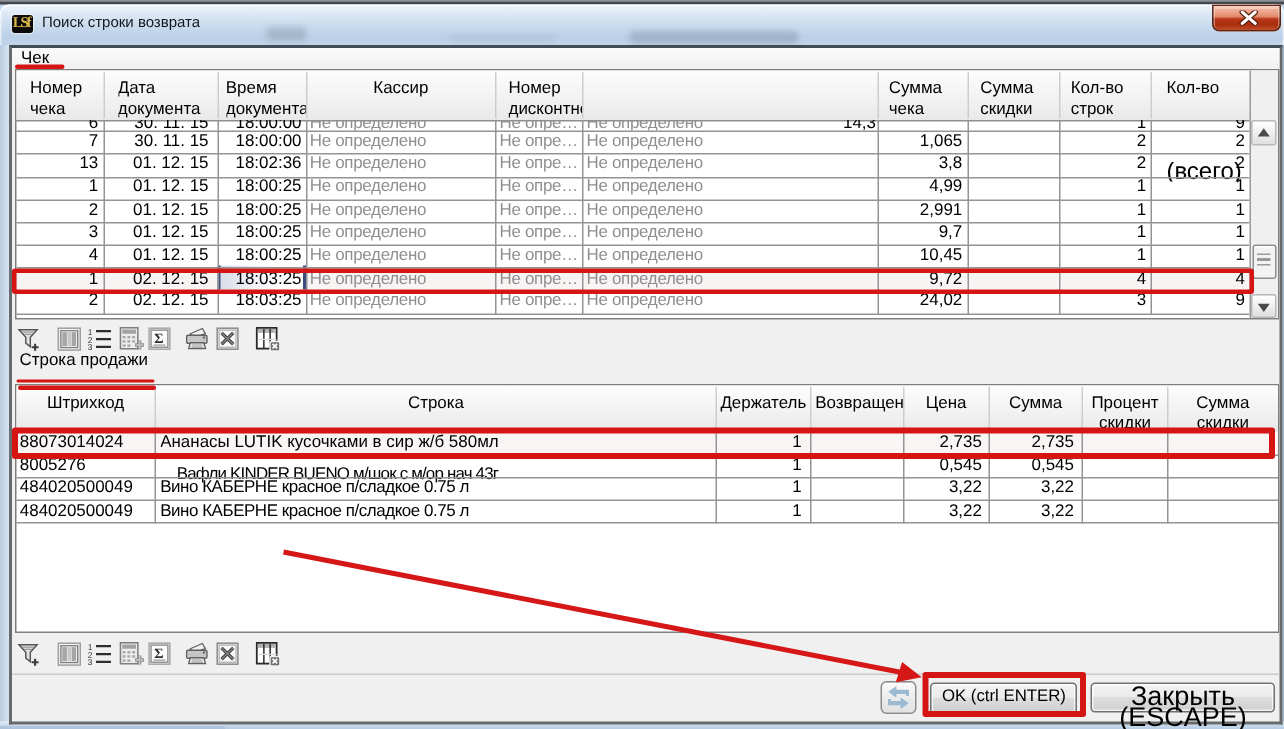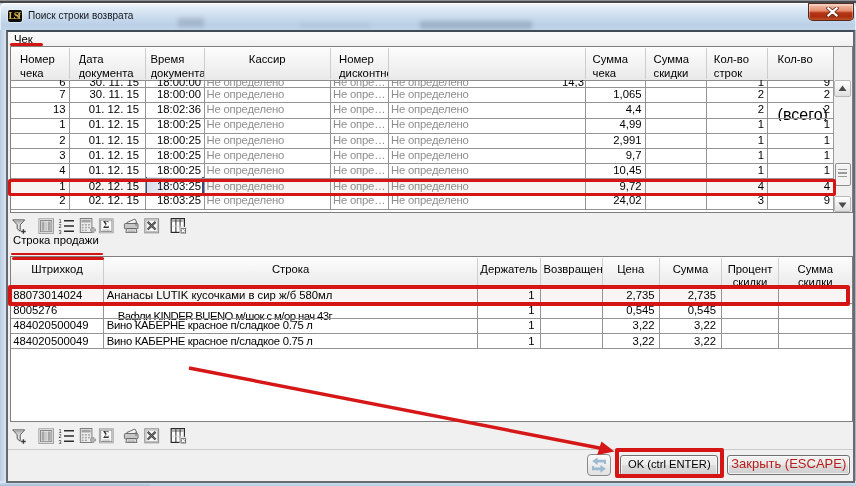--- a/index.html
+++ b/index.html
@@ -77,21 +77,21 @@
 <div style="position:absolute;left:391.00px;top:87.87px;width:193.00px;height:13px;line-height:13px;font-size:11.3px;color:#8f8f8f;white-space:nowrap;overflow:hidden;letter-spacing:-0.2px;">Не определено</div>
 <div style="position:absolute;left:586.00px;top:87.87px;width:55.50px;height:13px;line-height:13px;font-size:11.3px;color:#000;white-space:nowrap;overflow:hidden;text-align:right;">1,065</div>
 <div style="position:absolute;left:706.80px;top:87.87px;width:57.30px;height:13px;line-height:13px;font-size:11.3px;color:#000;white-space:nowrap;overflow:hidden;text-align:right;">2</div>
 <div style="position:absolute;left:768.10px;top:87.87px;width:61.90px;height:13px;line-height:13px;font-size:11.3px;color:#000;white-space:nowrap;overflow:hidden;text-align:right;">2</div>
 <div style="position:absolute;left:11.00px;top:103.09px;width:54.50px;height:13px;line-height:13px;font-size:11.3px;color:#000;white-space:nowrap;overflow:hidden;text-align:right;">13</div>
 <div style="position:absolute;left:69.50px;top:103.09px;width:69.50px;height:13px;line-height:13px;font-size:11.3px;color:#000;white-space:nowrap;overflow:hidden;text-align:right;">01. 12. 15</div>
 <div style="position:absolute;left:146.00px;top:103.09px;width:55.00px;height:13px;line-height:13px;font-size:11.3px;color:#000;white-space:nowrap;overflow:hidden;text-align:right;">18:02:36</div>
 <div style="position:absolute;left:206.50px;top:103.09px;width:122.50px;height:13px;line-height:13px;font-size:11.3px;color:#8f8f8f;white-space:nowrap;overflow:hidden;letter-spacing:-0.2px;">Не определено</div>
 <div style="position:absolute;left:333.00px;top:103.09px;width:54.00px;height:13px;line-height:13px;font-size:11.3px;color:#8f8f8f;white-space:nowrap;overflow:hidden;letter-spacing:-0.2px;">Не опре…</div>
 <div style="position:absolute;left:391.00px;top:103.09px;width:193.00px;height:13px;line-height:13px;font-size:11.3px;color:#8f8f8f;white-space:nowrap;overflow:hidden;letter-spacing:-0.2px;">Не определено</div>
-<div style="position:absolute;left:586.00px;top:103.09px;width:55.50px;height:13px;line-height:13px;font-size:11.3px;color:#000;white-space:nowrap;overflow:hidden;text-align:right;">4,4</div>
+<div style="position:absolute;left:586.00px;top:103.09px;width:55.50px;height:13px;line-height:13px;font-size:11.3px;color:#000;white-space:nowrap;overflow:hidden;text-align:right;">3,8</div>
 <div style="position:absolute;left:706.80px;top:103.09px;width:57.30px;height:13px;line-height:13px;font-size:11.3px;color:#000;white-space:nowrap;overflow:hidden;text-align:right;">2</div>
 <div style="position:absolute;left:768.10px;top:103.09px;width:61.90px;height:13px;line-height:13px;font-size:11.3px;color:#000;white-space:nowrap;overflow:hidden;text-align:right;">2</div>
 <div style="position:absolute;left:11.00px;top:118.31px;width:54.50px;height:13px;line-height:13px;font-size:11.3px;color:#000;white-space:nowrap;overflow:hidden;text-align:right;">1</div>
 <div style="position:absolute;left:69.50px;top:118.31px;width:69.50px;height:13px;line-height:13px;font-size:11.3px;color:#000;white-space:nowrap;overflow:hidden;text-align:right;">01. 12. 15</div>
 <div style="position:absolute;left:146.00px;top:118.31px;width:55.00px;height:13px;line-height:13px;font-size:11.3px;color:#000;white-space:nowrap;overflow:hidden;text-align:right;">18:00:25</div>
 <div style="position:absolute;left:206.50px;top:118.31px;width:122.50px;height:13px;line-height:13px;font-size:11.3px;color:#8f8f8f;white-space:nowrap;overflow:hidden;letter-spacing:-0.2px;">Не определено</div>
 <div style="position:absolute;left:333.00px;top:118.31px;width:54.00px;height:13px;line-height:13px;font-size:11.3px;color:#8f8f8f;white-space:nowrap;overflow:hidden;letter-spacing:-0.2px;">Не опре…</div>
 <div style="position:absolute;left:391.00px;top:118.31px;width:193.00px;height:13px;line-height:13px;font-size:11.3px;color:#8f8f8f;white-space:nowrap;overflow:hidden;letter-spacing:-0.2px;">Не определено</div>
 <div style="position:absolute;left:586.00px;top:118.31px;width:55.50px;height:13px;line-height:13px;font-size:11.3px;color:#000;white-space:nowrap;overflow:hidden;text-align:right;">4,99</div>
 <div style="position:absolute;left:706.80px;top:118.31px;width:57.30px;height:13px;line-height:13px;font-size:11.3px;color:#000;white-space:nowrap;overflow:hidden;text-align:right;">1</div>
@@ -359,18 +359,18 @@
     </svg>
 <div style="left:8px;top:448.8px;width:845px;height:1px;background:#cbcbcb;"></div>
 <div style="left:587.4px;top:454px;width:23.4px;height:22.4px;border:1.4px solid #8a8a8a;border-radius:4px;background:linear-gradient(180deg,#fbfbfb,#e9e9e9 60%,#e2e2e2);"></div>
 <svg style="position:absolute;left:590px;top:457px" width="18" height="16" viewBox="0 0 18 16">
       <path d="M16 2.8 L7.6 2.8 L7.6 0.3 L2.2 4.2 L7.6 8.1 L7.6 5.6 L14 5.6 L14 7 L16 7 Z" fill="#9cb9d2"></path>
       <path d="M2 13.2 L10.4 13.2 L10.4 15.7 L15.8 11.8 L10.4 7.9 L10.4 10.4 L4 10.4 L4 9 L2 9 Z" fill="#9cb9d2"></path>
     </svg>
 <div style="left:620.3px;top:455.2px;width:98px;height:20.8px;border:1px solid #707070;border-radius:3px;background:linear-gradient(180deg,#f2f2f2 0%,#ebebeb 49%,#dddddd 50%,#cfcfcf 100%);box-shadow:inset 0 0 0 1px rgba(255,255,255,.7);"></div>
 <div style="left:620.3px;top:457.40px;width:98px;height:14px;line-height:14px;font-size:11.2px;color:#000;text-align:center;">OK (ctrl ENTER)</div>
 <div style="left:727.2px;top:455.2px;width:123px;height:19.8px;border:1px solid #707070;border-radius:3px;background:linear-gradient(180deg,#f2f2f2 0%,#ebebeb 49%,#dddddd 50%,#cfcfcf 100%);box-shadow:inset 0 0 0 1px rgba(255,255,255,.7);"></div>
-<div style="left:727.2px;top:456.90px;width:123px;height:14px;line-height:14px;font-size:13px;color:#b91c1c;text-align:center;">Закрыть (ESCAPE)</div>
+<div style="left:727.2px;top:456.90px;width:123px;height:14px;line-height:14px;font-size:18px;color:#000000;text-align:center;">Закрыть (ESCAPE)</div>
 <div style="left:615px;top:447.9px;width:108.8px;height:29.8px;border:4.4px solid #d51414;border-radius:2px;"></div>
 <svg style="position:absolute;left:180px;top:360px" width="445" height="102" viewBox="0 0 445 102">
       <path d="M9 8 L422 88.5" stroke="#d61717" stroke-width="3.4" fill="none"></path>
       <path d="M434.5 91.5 L417.2 94.9 L421.4 81.4 Z" fill="#d61717"></path>
     </svg>
 </div>
 </body></html>

